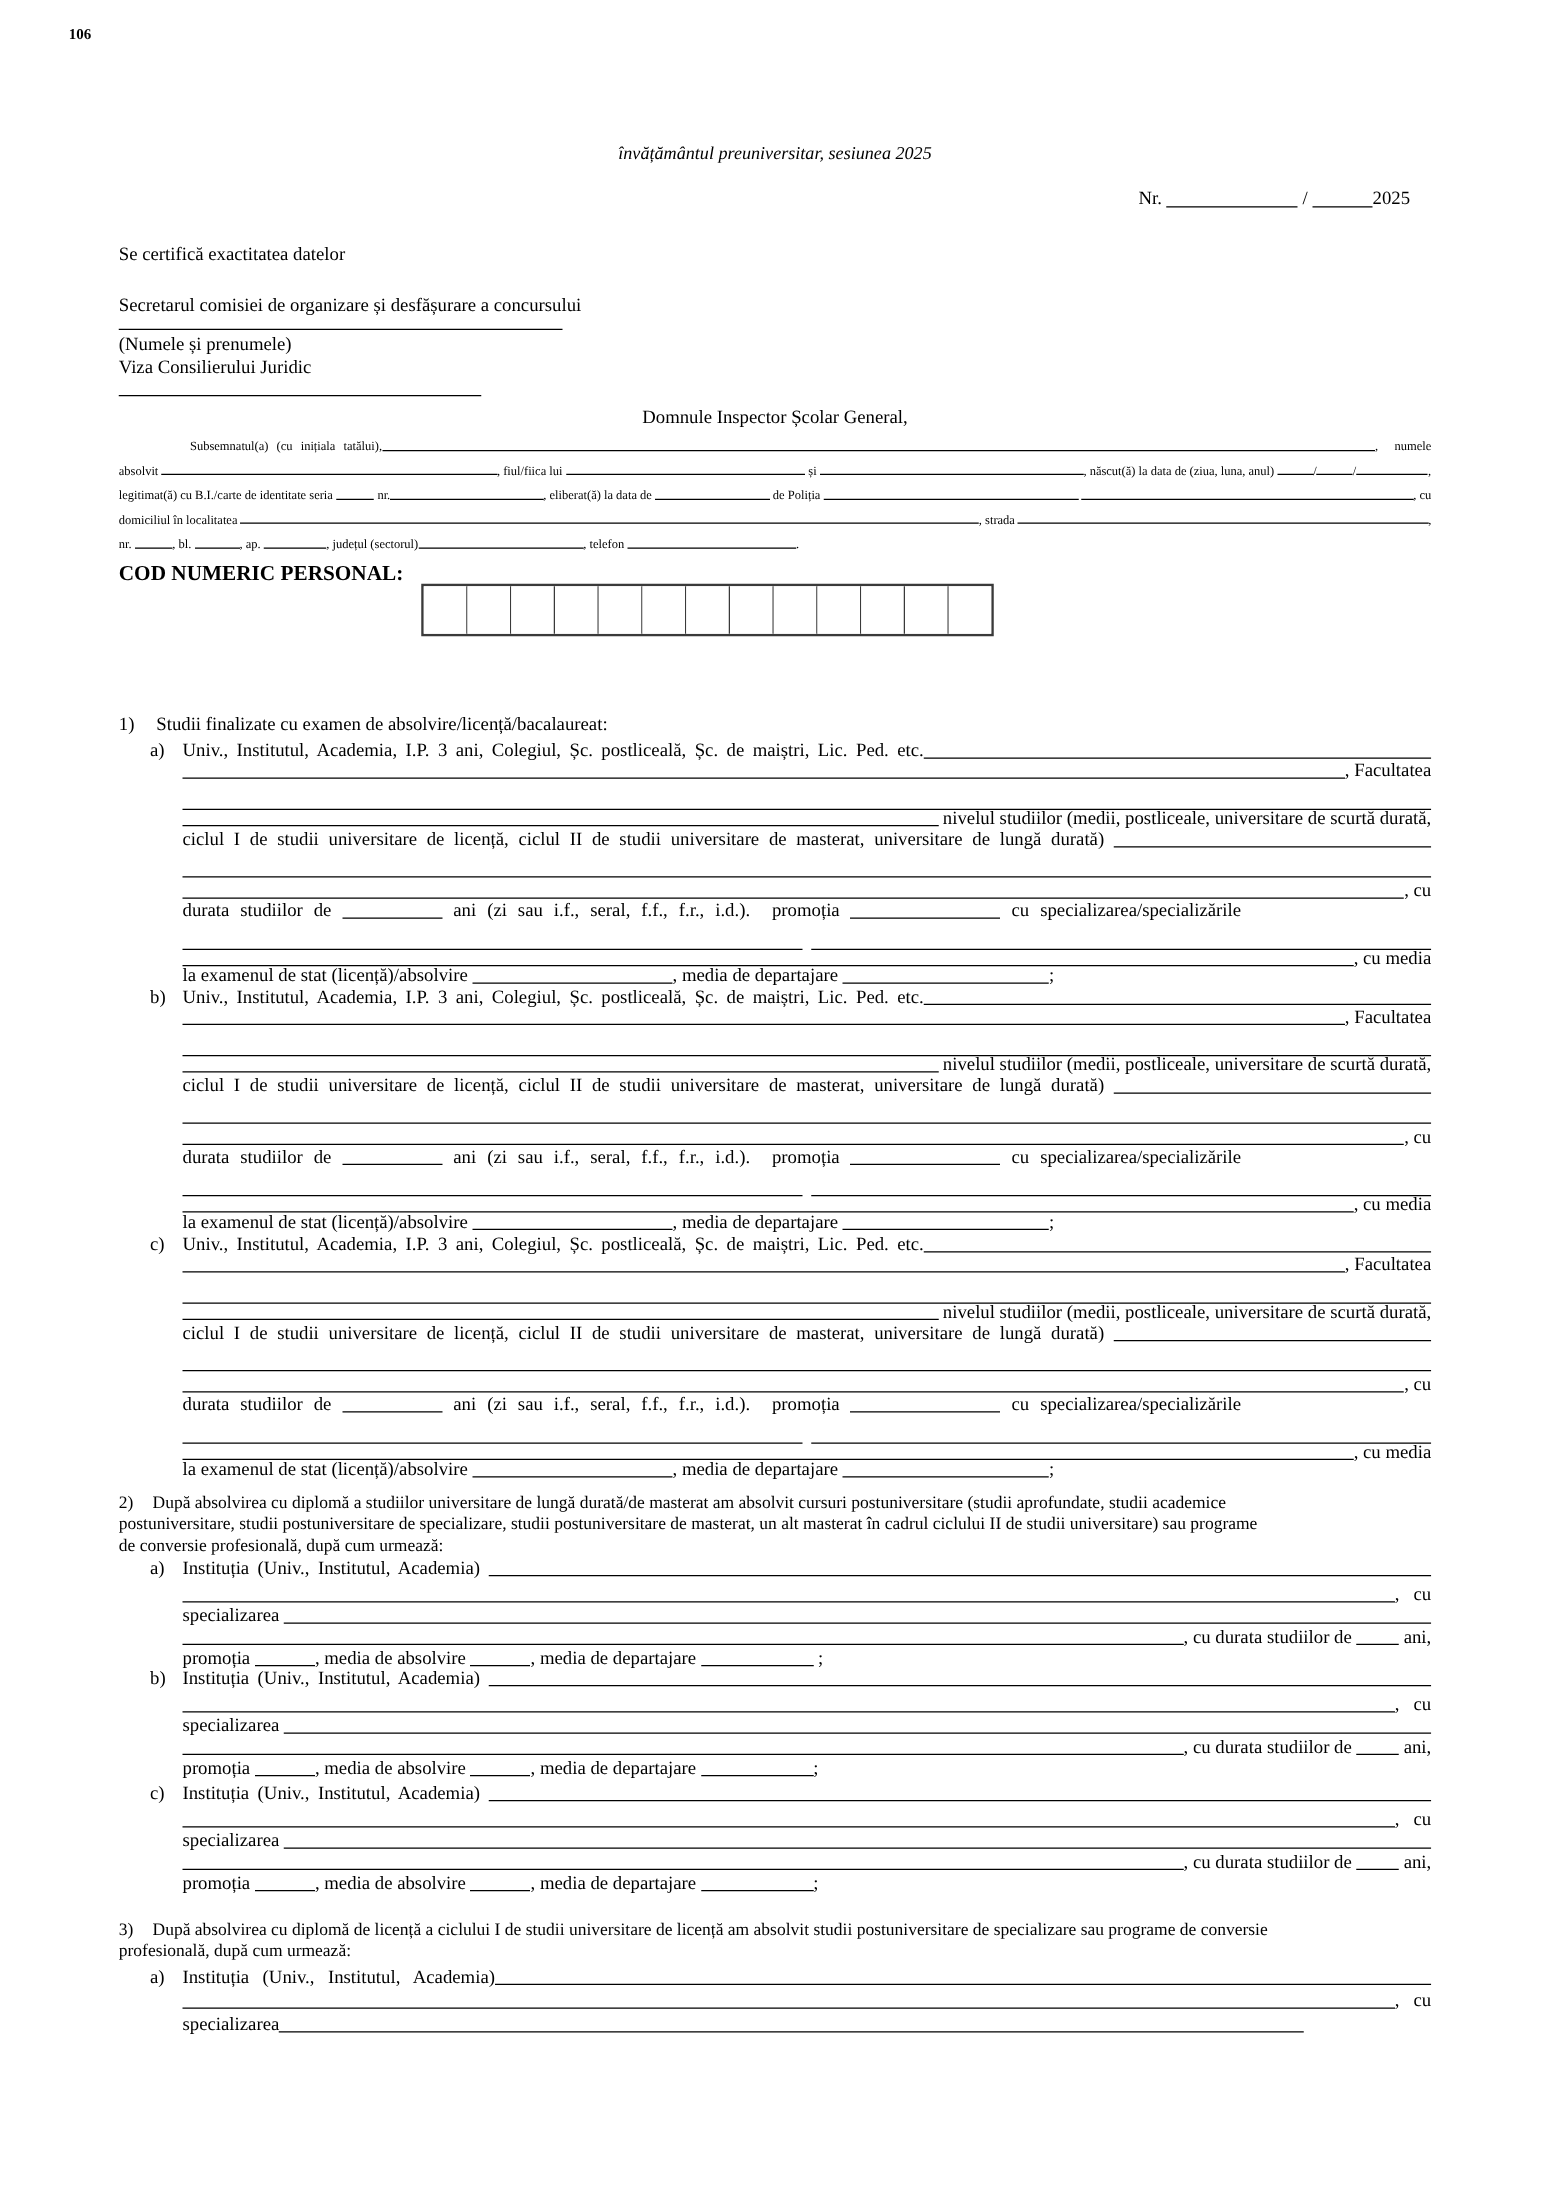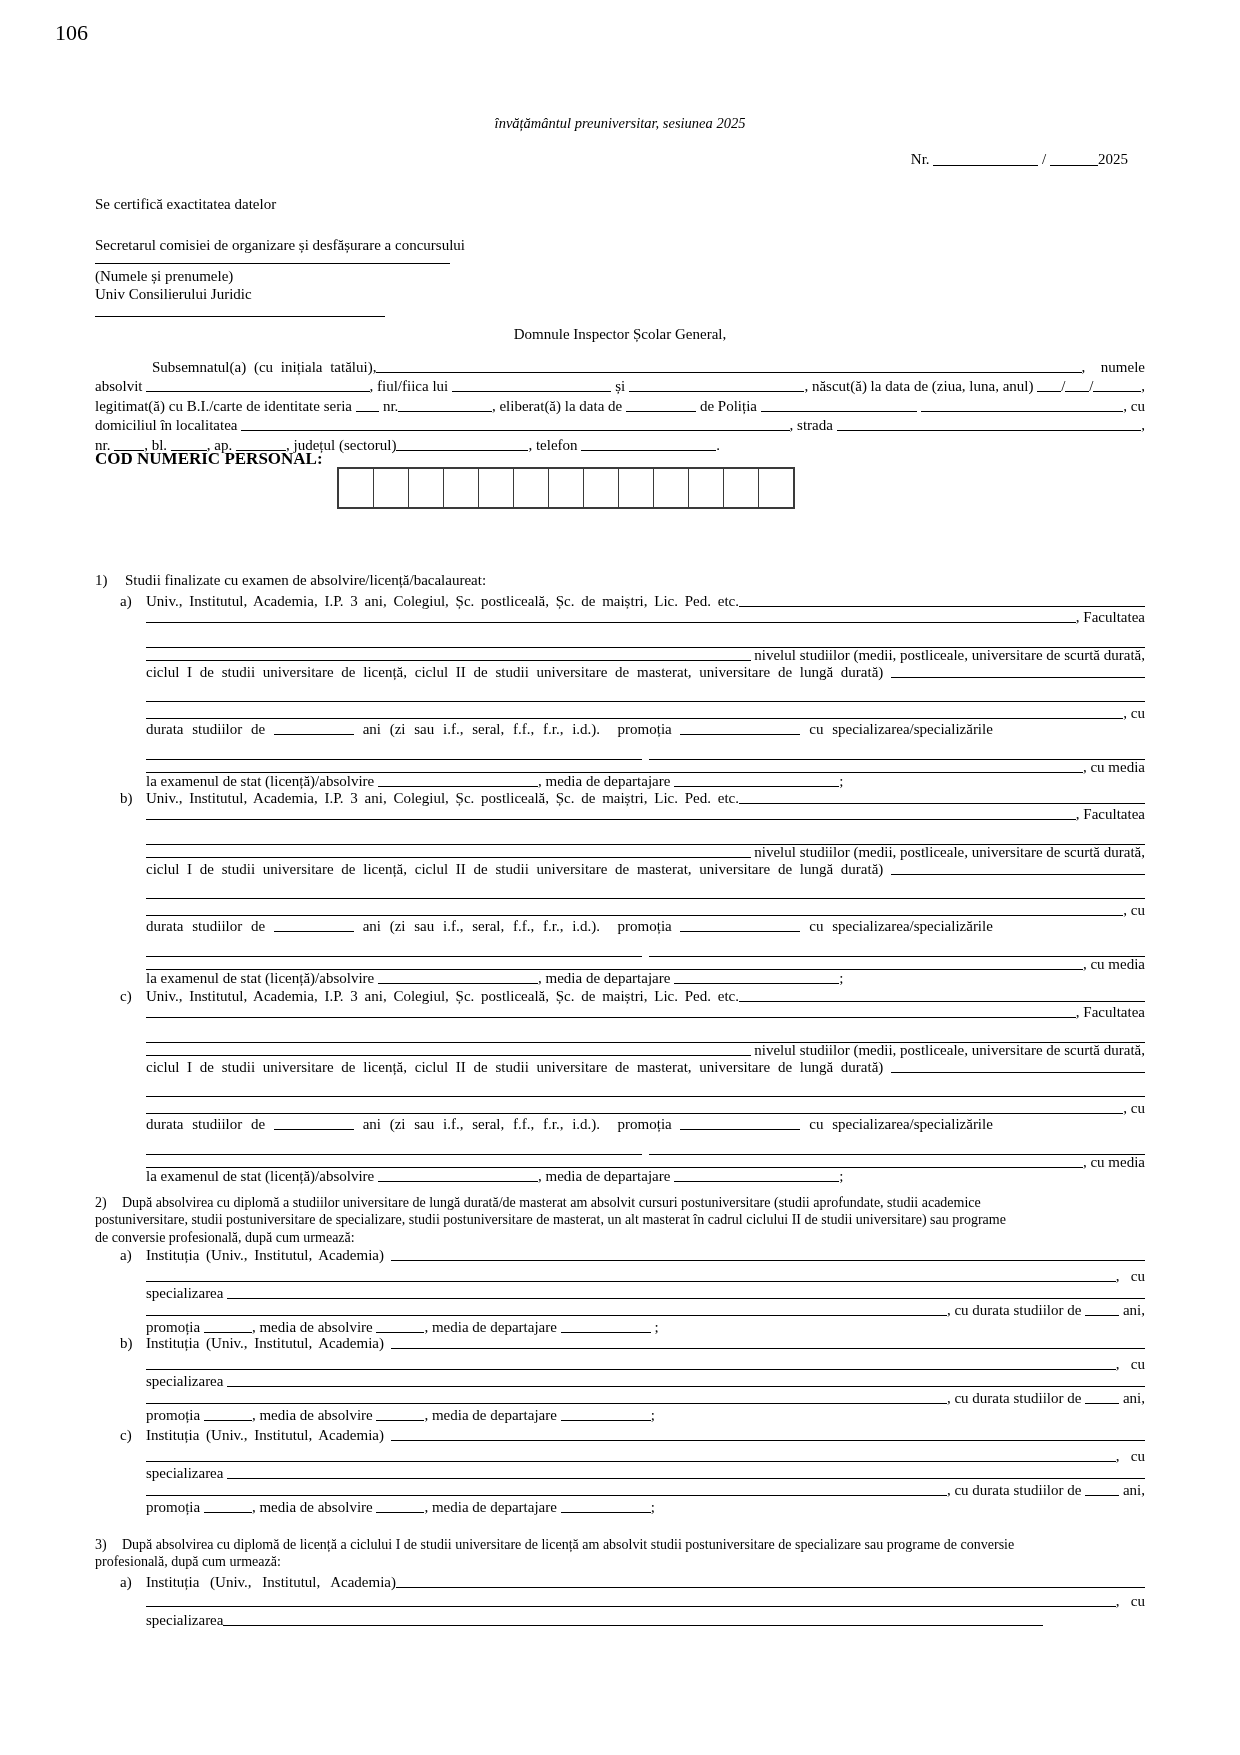--- a/index.html
+++ b/index.html
@@ -1,31 +1,31 @@
 <!DOCTYPE html>
 <html><head>
 <meta charset="utf-8">
 <style>
   html,body{margin:0;padding:0;background:#fff;}
   .page{position:relative;width:1240px;height:1755px;background:#fff;
         font-family:"Liberation Serif",serif;color:#000;overflow:hidden;}
-  .pageno{position:absolute;left:55px;top:20px;font-size:22px;font-weight:normal;text-align:center;}
+  .pageno{position:absolute;left:55px;top:20px;font-size:12px;font-weight:bold;text-align:center;}
   .gheader{position:absolute;left:0;right:0;top:20px;text-align:center;font-size:18px;font-weight:bold;}
   .ftitle{position:absolute;left:0;right:0;top:112px;text-align:center;font-style:italic;
           font-size:14.5px;line-height:22px;}
   .lines .line{display:flex;align-items:flex-end;overflow:hidden;}
   .t{white-space:pre;line-height:1.05;}
   .marker{white-space:pre;line-height:1.05;flex:none;}
   .fill{border-bottom:1px solid #000;margin-bottom:3px;flex-grow:0;height:0;}
   .nr{position:absolute;top:152px;right:112px;font-size:15px;}
   .nr .fill{margin-bottom:2px;}
   .abs{position:absolute;left:95px;font-size:15px;}
   .sigline{position:absolute;left:95px;border-bottom:1px solid #000;height:0;}
   .salutation{position:absolute;left:0;right:0;top:326px;text-align:center;font-size:15px;}
-  .para{position:absolute;left:95px;width:1050px;top:356px;font-size:15px;}
+  .para{position:absolute;left:95px;width:1050px;top:344px;font-size:10px;}
   .para .line{height:19.5px;}
   .para .line:first-child{padding-left:57px;word-spacing:4px;}
   .cnp-label{position:absolute;left:95px;top:449px;font-size:17px;font-weight:bold;}
   .cnp-grid{position:absolute;left:337px;top:467px;display:flex;border:2px solid #3a3a3a;}
   .cnp-cell{width:34px;height:38px;border-right:1px solid #3a3a3a;background:#fff;}
   .cnp-cell:last-child{border-right:none;}
   .s1h{position:absolute;left:95px;width:1050px;top:573px;font-size:15px;}
   .intro{position:absolute;left:95px;width:1050px;font-size:14px;}
   .intro .line{height:17.5px;}
   .item{position:absolute;left:120px;width:1025px;font-size:15px;}
@@ -60,21 +60,21 @@
         <span class="t"> / </span>
         <span class="fill" style="min-width: 48px;"></span>
         <span class="t">2025</span>
       </div>
     </div>
 
   <div class="abs" style="top:196px;">Se certifică exactitatea datelor</div>
   <div class="abs" style="top:237px;">Secretarul comisiei de organizare și desfășurare a concursului</div>
   <div class="sigline" style="top:263px;width:355px;"></div>
   <div class="abs" style="top:268px;">(Numele și prenumele)</div>
-  <div class="abs" style="top:286px;">Univ Consilierului Juridic</div>
+  <div class="abs" style="top:286px;">Viza Consilierului Juridic</div>
   <div class="sigline" style="top:316px;width:290px;"></div>
 
   <div class="salutation">Domnule Inspector Școlar General,</div>
 
   <div class="para lines">
       <div class="line">
         <span class="t">Subsemnatul(a) (cu inițiala tatălui),</span>
         <span class="fill" style="flex-grow: 1; min-width: 120px;"></span>
         <span class="t">,  numele</span>
       </div>

